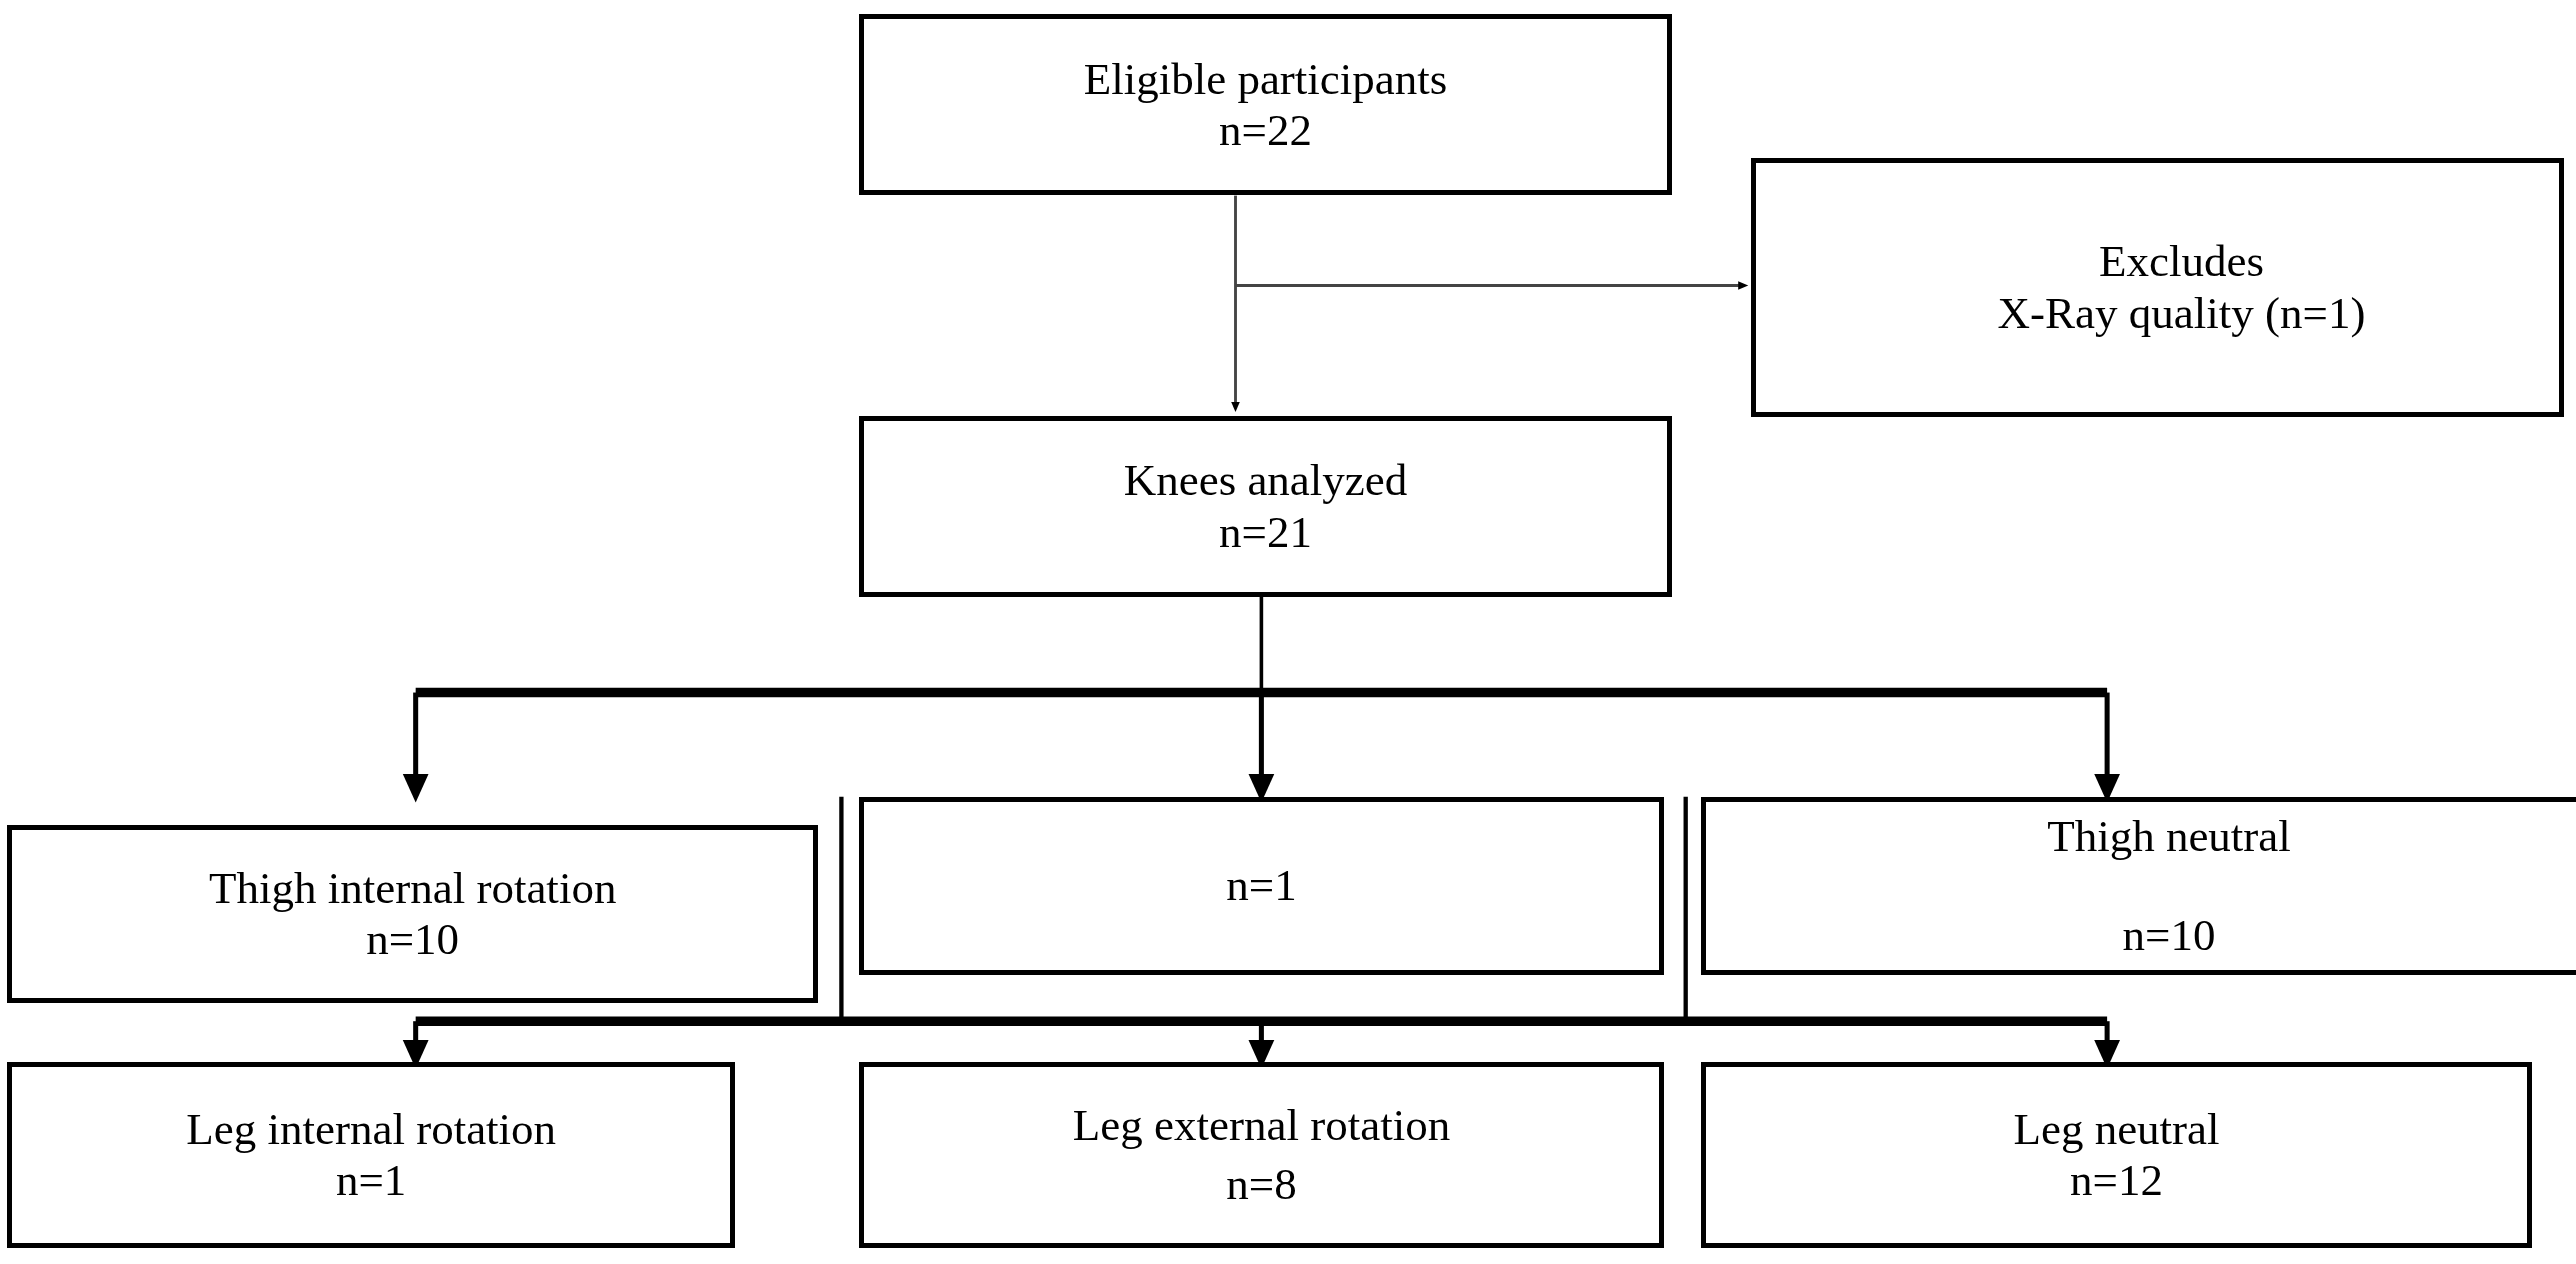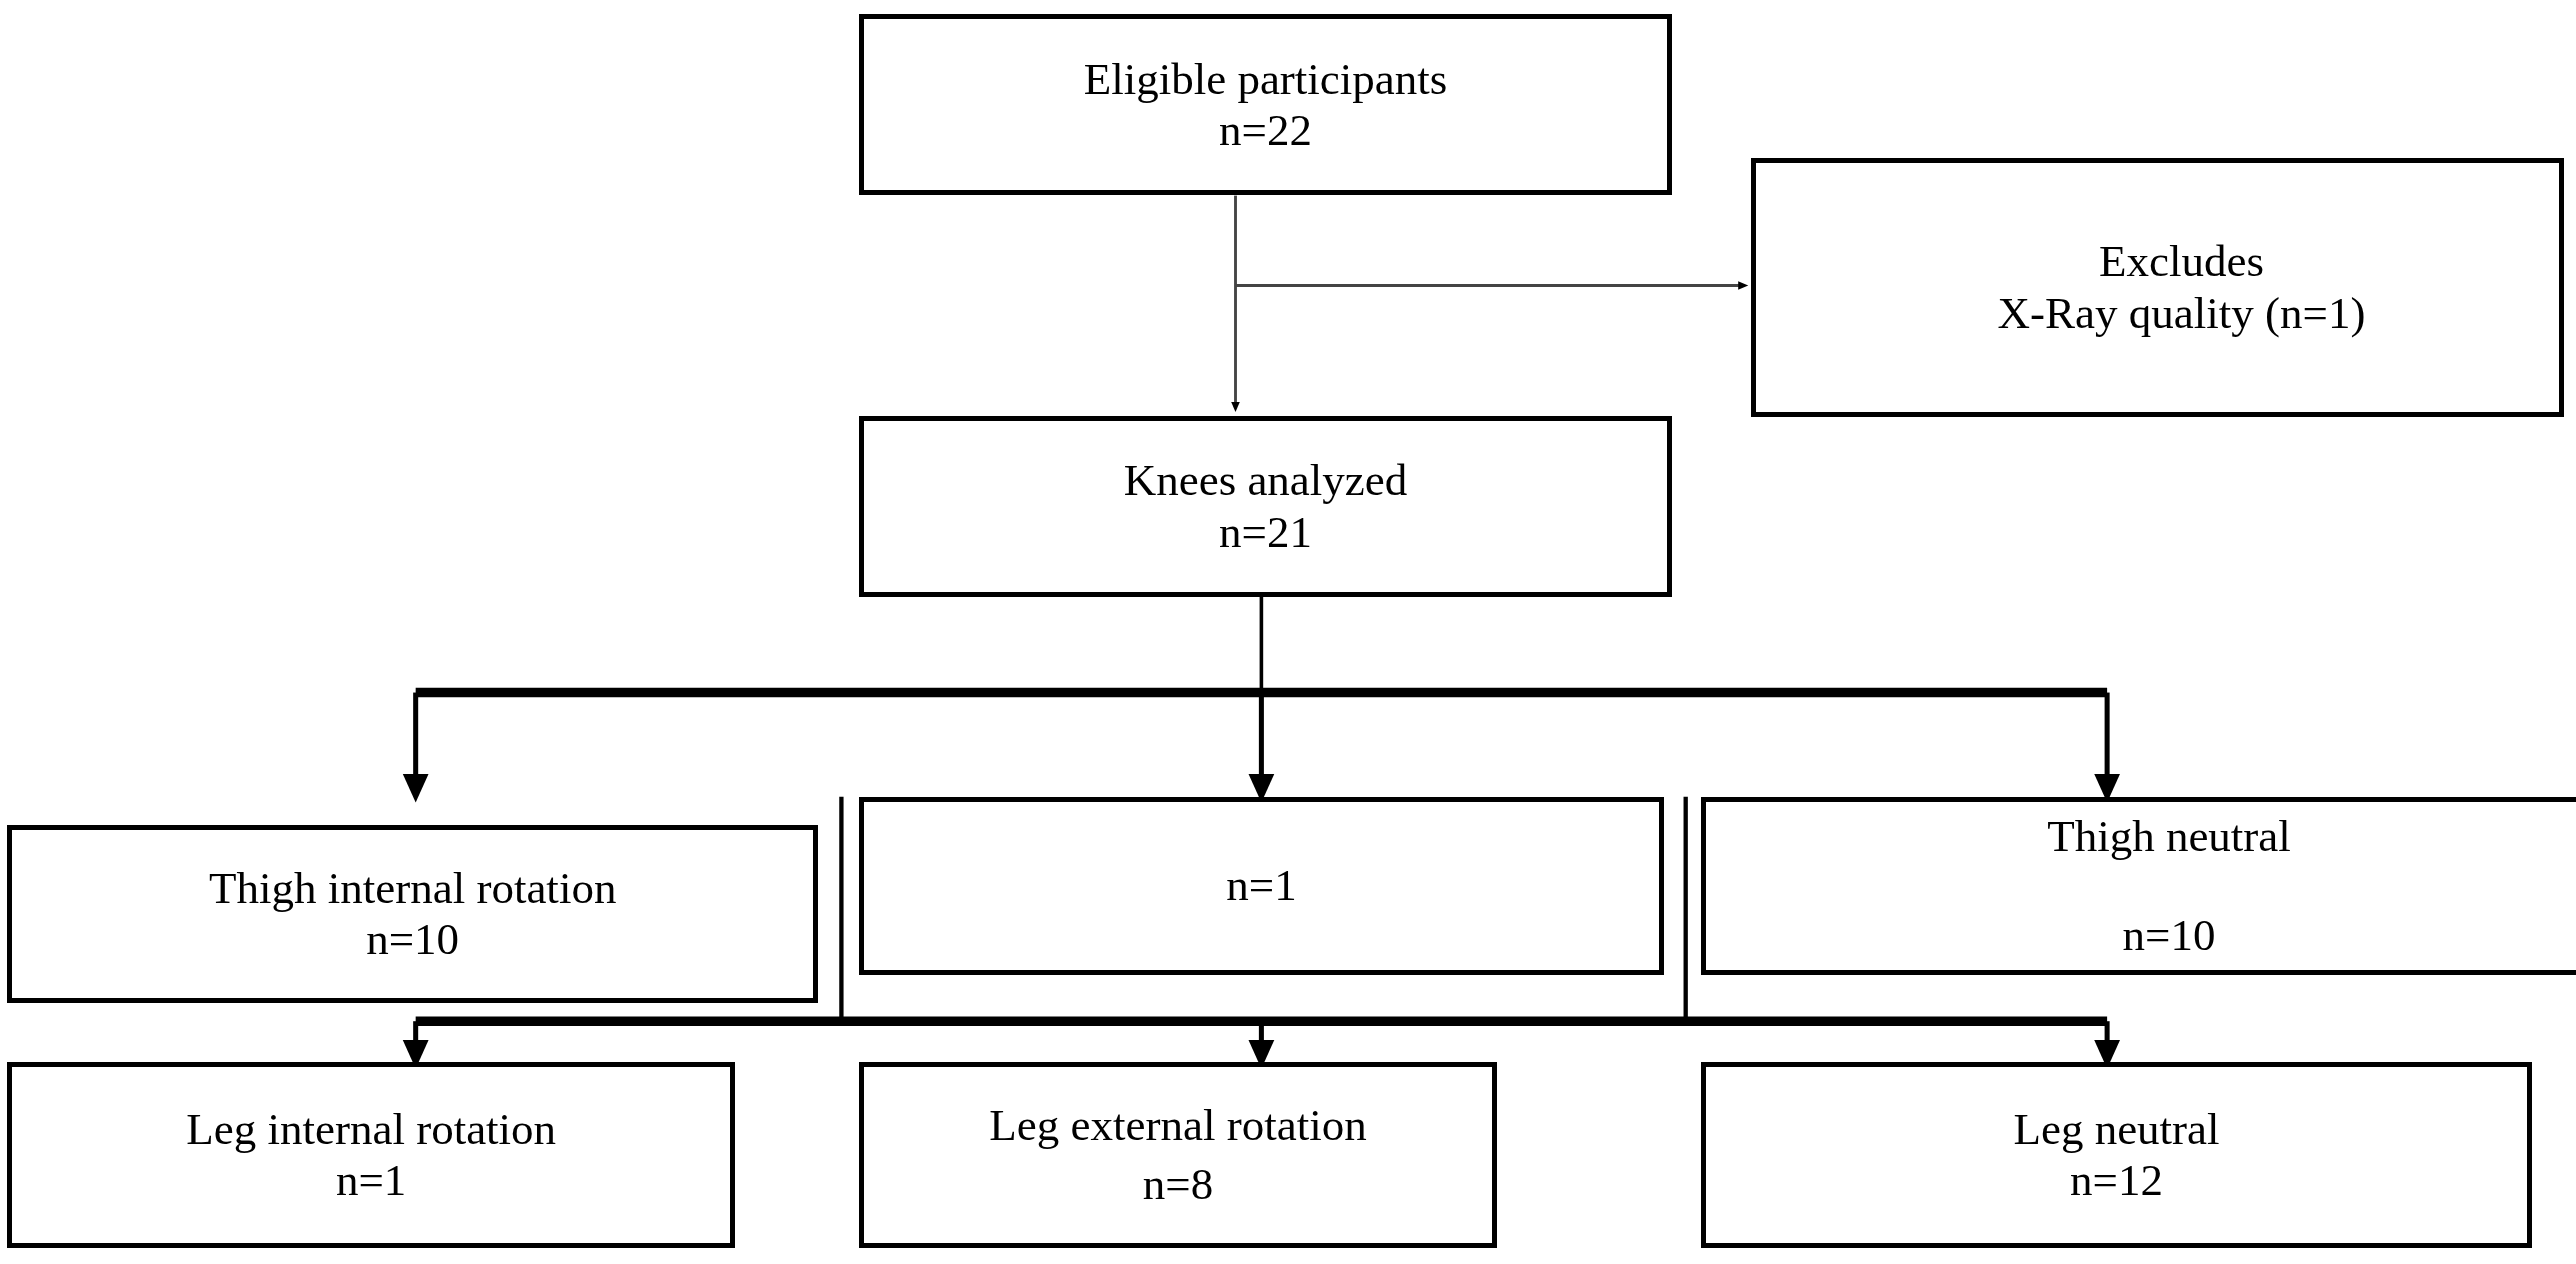--- a/index.html
+++ b/index.html
@@ -76,21 +76,21 @@
   <div class="node" style="left:1701px;top:797px;width:936px;height:178px;gap:48px;">
     <span class="ln t1">Thigh neutral</span>
     <span class="ln t2">n=10</span>
   </div>
 
   <div class="node" style="left:7.2px;top:1062px;width:728px;height:186px;">
     <span class="ln t1">Leg internal rotation</span>
     <span class="ln t2">n=1</span>
   </div>
 
-  <div class="node" style="left:859px;top:1062px;width:638px;height:186px;gap:8px;">
+  <div class="node" style="left:859px;top:1062px;width:805px;height:186px;gap:8px;">
     <span class="ln t1">Leg external rotation</span>
     <span class="ln t2">n=8</span>
   </div>
 
   <div class="node" style="left:1701px;top:1062px;width:831px;height:186px;">
     <span class="ln t1">Leg neutral</span>
     <span class="ln t2">n=12</span>
   </div>
 
 </div>

